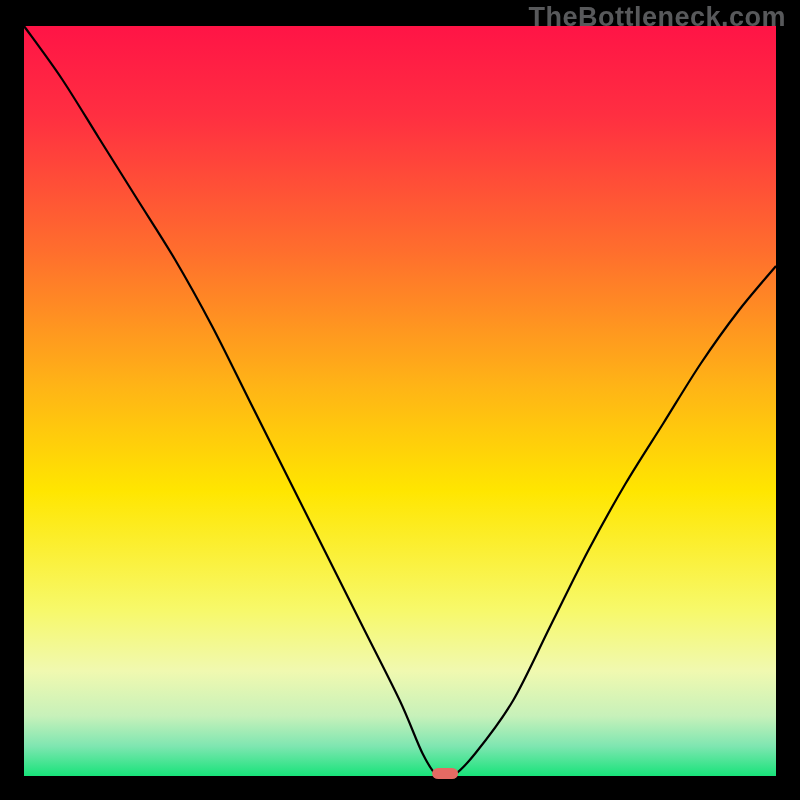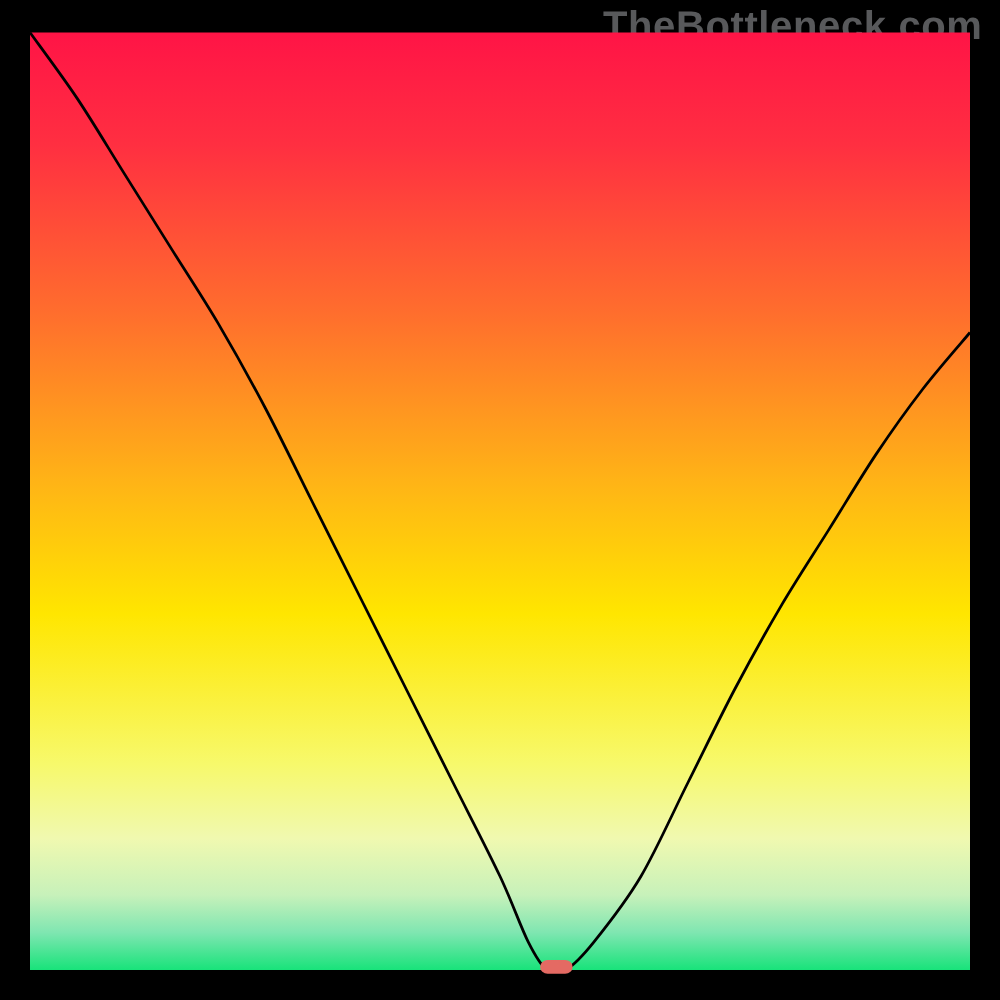--- a/index.html
+++ b/index.html
@@ -14,21 +14,21 @@
     position: relative;
     width: 800px;
     height: 800px;
     background: #000;
   }
   .watermark {
     position: absolute;
     top: 2px;
     right: 14px;
     font-family: Arial, Helvetica, sans-serif;
-    font-size: 32px;
+    font-size: 27px;
     font-weight: bold;
     color: #58595b;
     letter-spacing: 0.5px;
   }
   svg {
     position: absolute;
     top: 0;
     left: 0;
   }
 </style>

